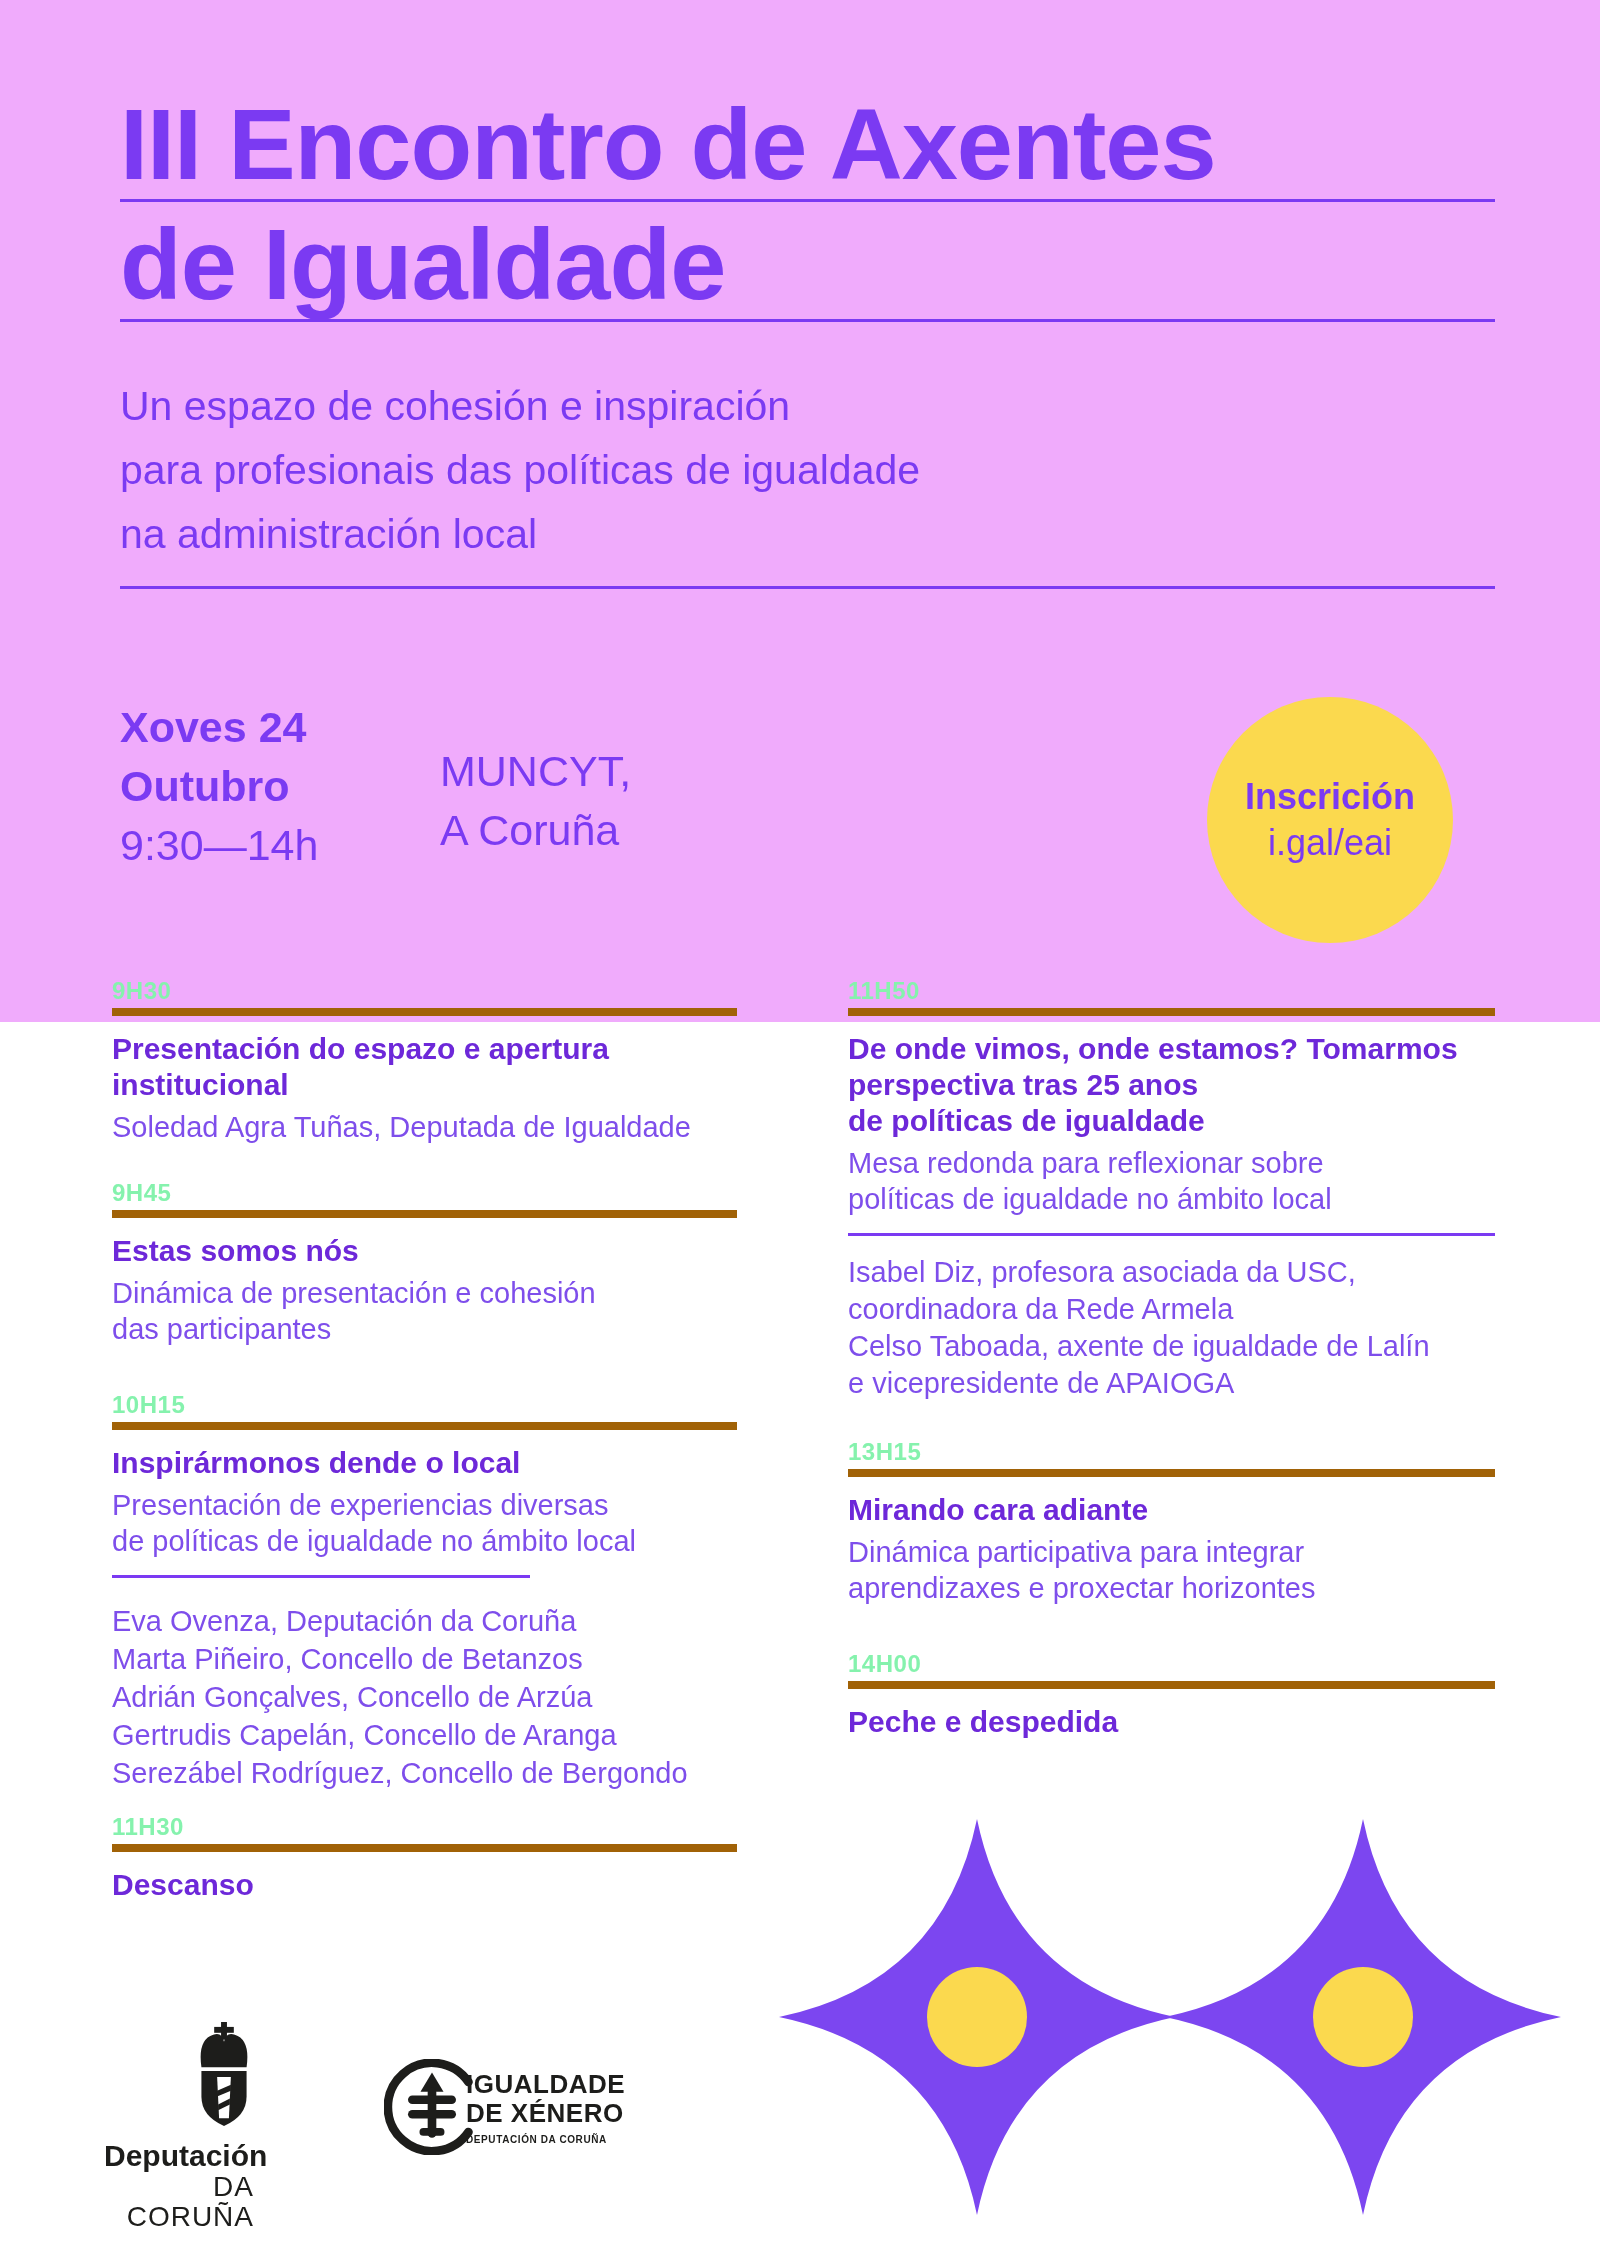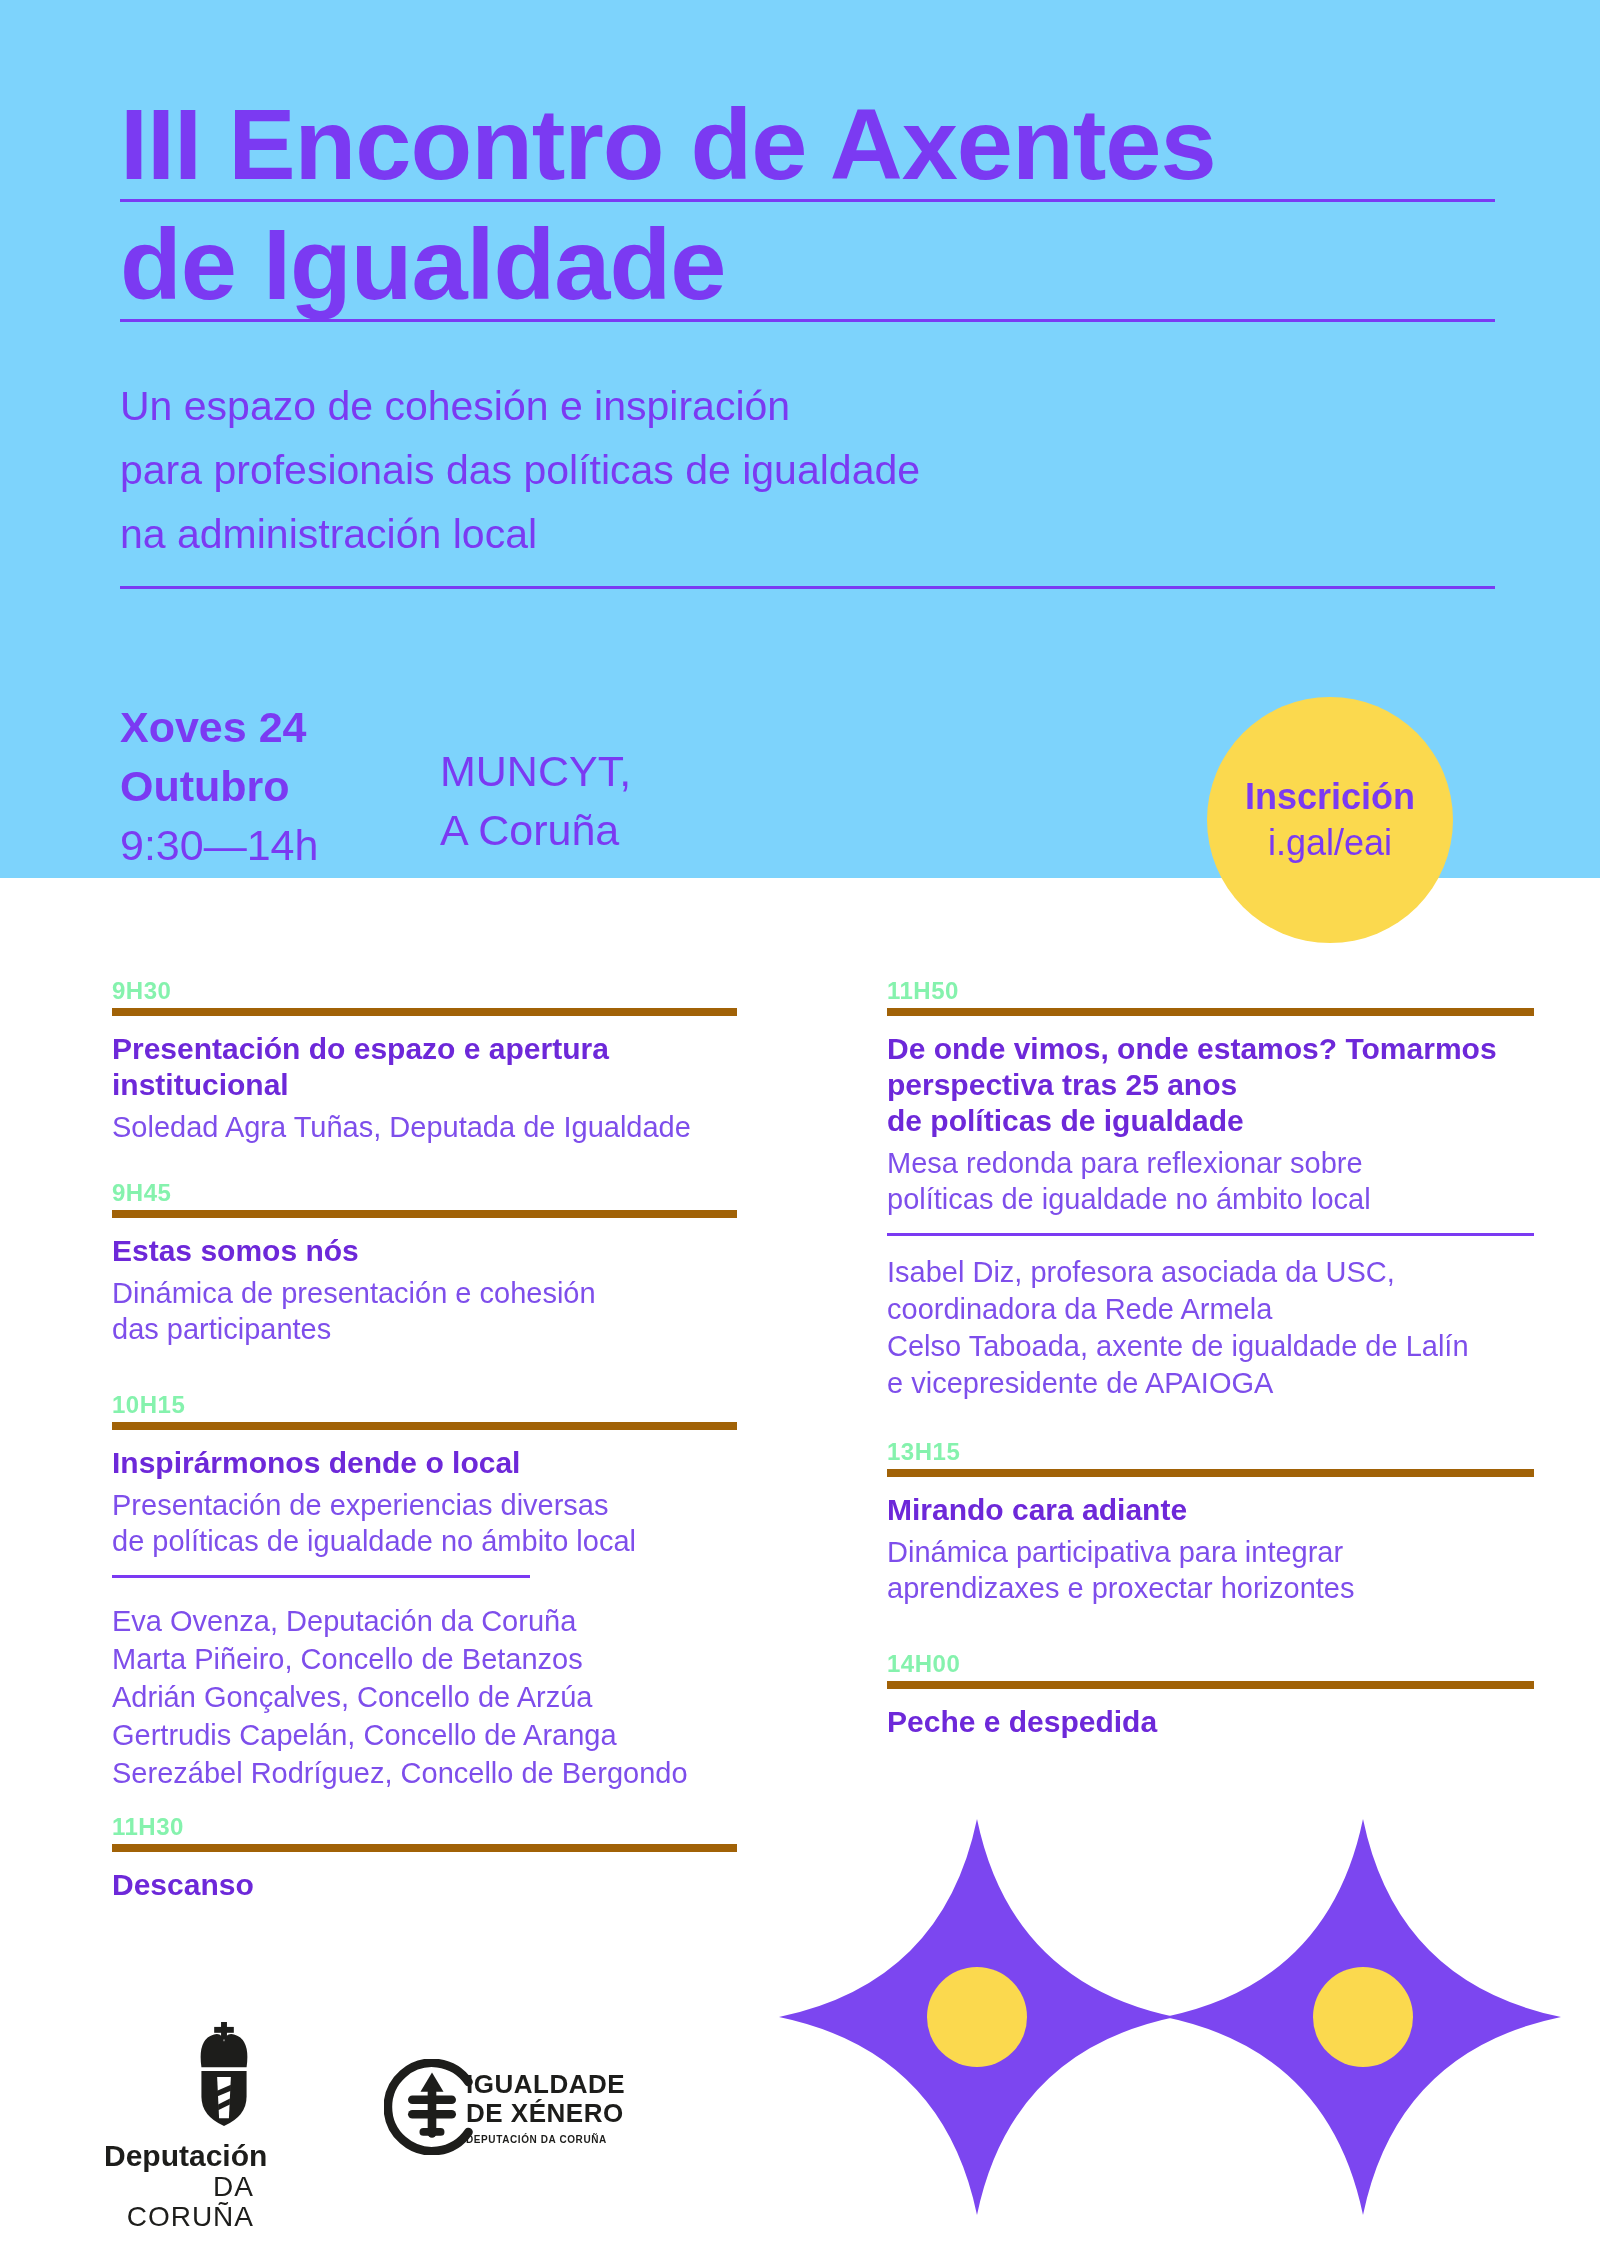--- a/index.html
+++ b/index.html
@@ -2,42 +2,42 @@
 <html><head>
 <meta charset="utf-8">
 <style>
   html,body{margin:0;padding:0;background:#ffffff;}
   .poster{
     position:relative;width:1600px;height:2263px;background:#ffffff;
     font-family:"Liberation Sans",sans-serif;overflow:hidden;
   }
   .abs{position:absolute;}
   
-  .hero{position:absolute;left:0;top:0;width:1600px;height:878px;background:#7dd3fc;}
+  .hero{position:absolute;left:0;top:0;width:1600px;height:1022px;background:#f0abfc;}
   .title{left:120px;font-size:101px;font-weight:700;letter-spacing:-1px;
          line-height:101px;color:#7b3af2;white-space:nowrap;}
   .title-1{top:94px;}
   .title-2{top:214px;}
   .rule{position:absolute;left:120px;width:1375px;height:3px;background:#7b3af2;}
   .rule-1{top:199px;}
   .rule-2{top:319px;}
   .rule-3{top:586px;}
   .subtitle{left:120px;top:374px;font-size:41px;line-height:64px;color:#7b3af2;}
   .dateblock{left:120px;top:698px;font-size:43px;line-height:59px;font-weight:700;color:#7b3af2;}
   .dateblock .hours{font-weight:400;}
   .venueblock{left:440px;top:742px;font-size:43px;line-height:59px;color:#7b3af2;}
   .badge{left:1207px;top:697px;width:246px;height:246px;border-radius:50%;
          background:#fbd94e;display:flex;flex-direction:column;align-items:center;
          justify-content:center;color:#7b3af2;}
   .badge-title{font-size:36px;font-weight:700;line-height:40px;}
   .badge-url{font-size:36px;line-height:40px;margin-top:6px;}
   
   .col{position:absolute;top:0;height:2263px;}
   .col-left{left:112px;width:625px;}
-  .col-right{left:848px;width:647px;margin-left:39px;}
+  .col-right{left:848px;width:647px;}
   .item{position:absolute;left:0;right:0;}
   .time{font-size:24px;font-weight:700;letter-spacing:.5px;color:#85f2ad;
         padding-bottom:3px;border-bottom:8px solid #a16207;}
   .hd{margin-top:15px;font-size:30px;font-weight:700;line-height:36px;color:#6d28d9;}
   .bd{margin-top:6px;font-size:29px;line-height:36px;color:#7e4eeb;}
   .divline{height:3px;background:#7b3af2;margin-top:16px;}
   .divline.short{width:418px;}
   .spk{margin-top:24px;font-size:29px;line-height:38px;color:#7e4eeb;}
   .col-right .spk{line-height:37px;margin-top:18px;}
   

